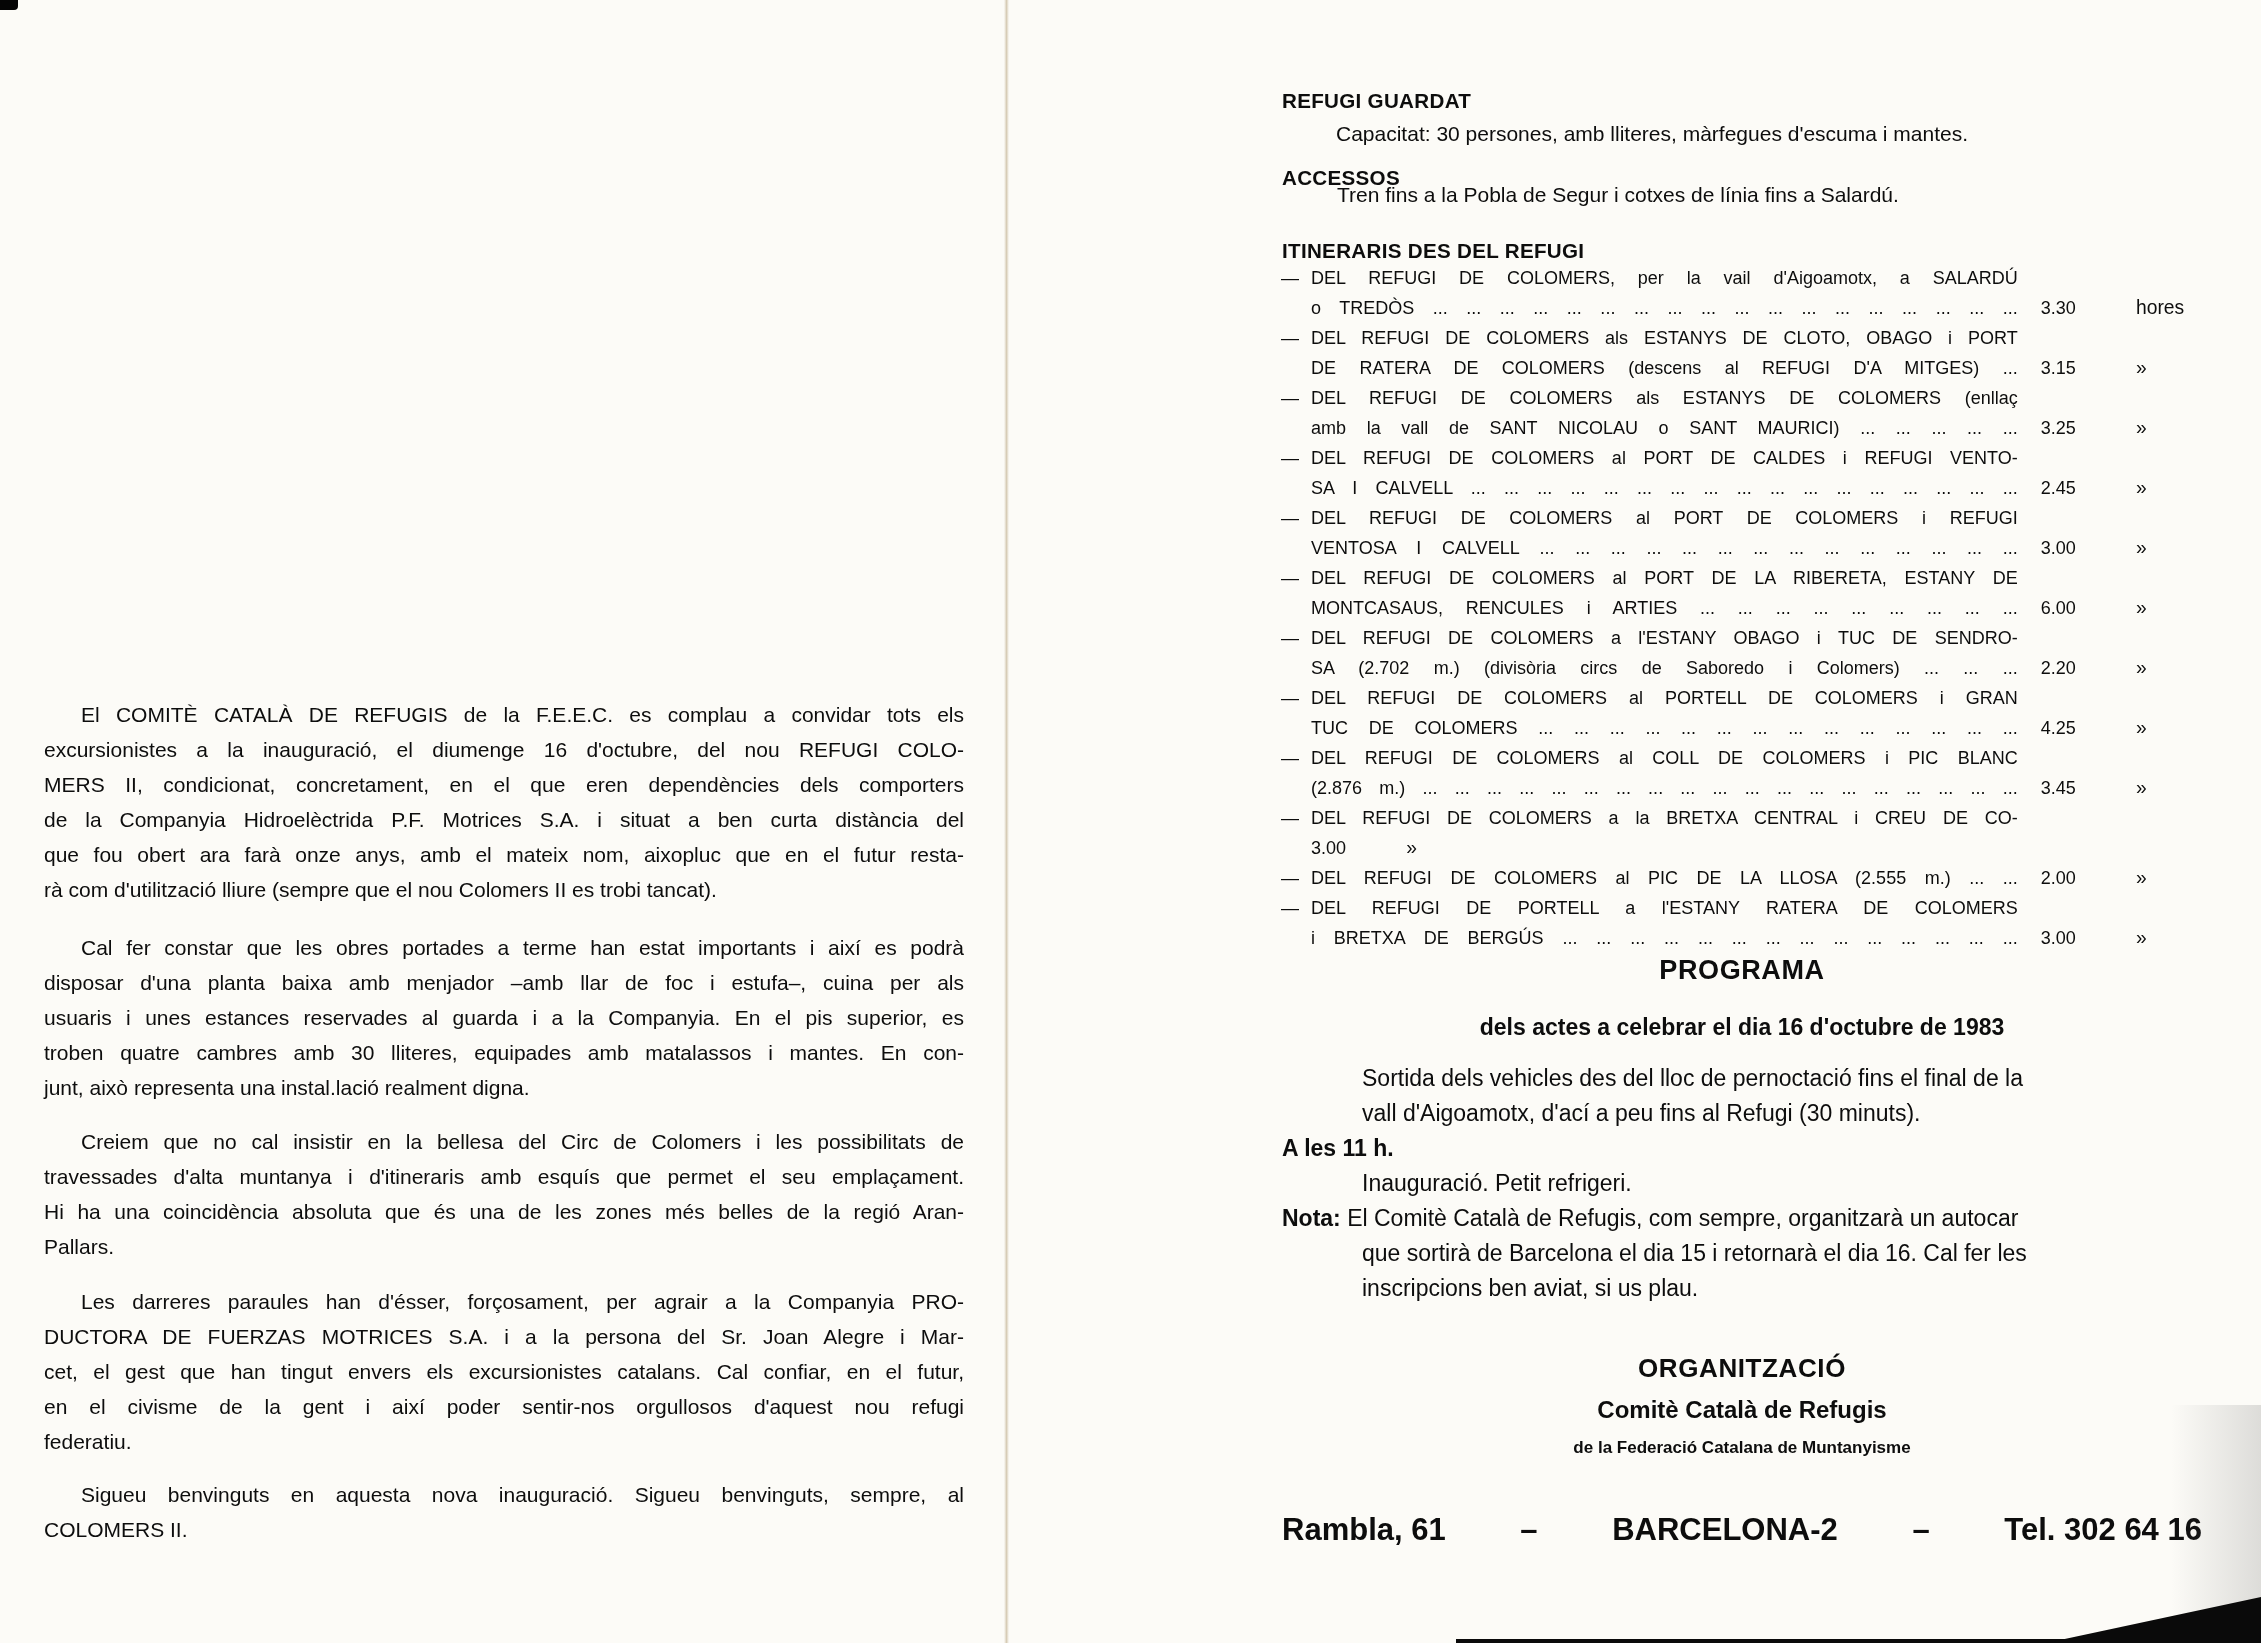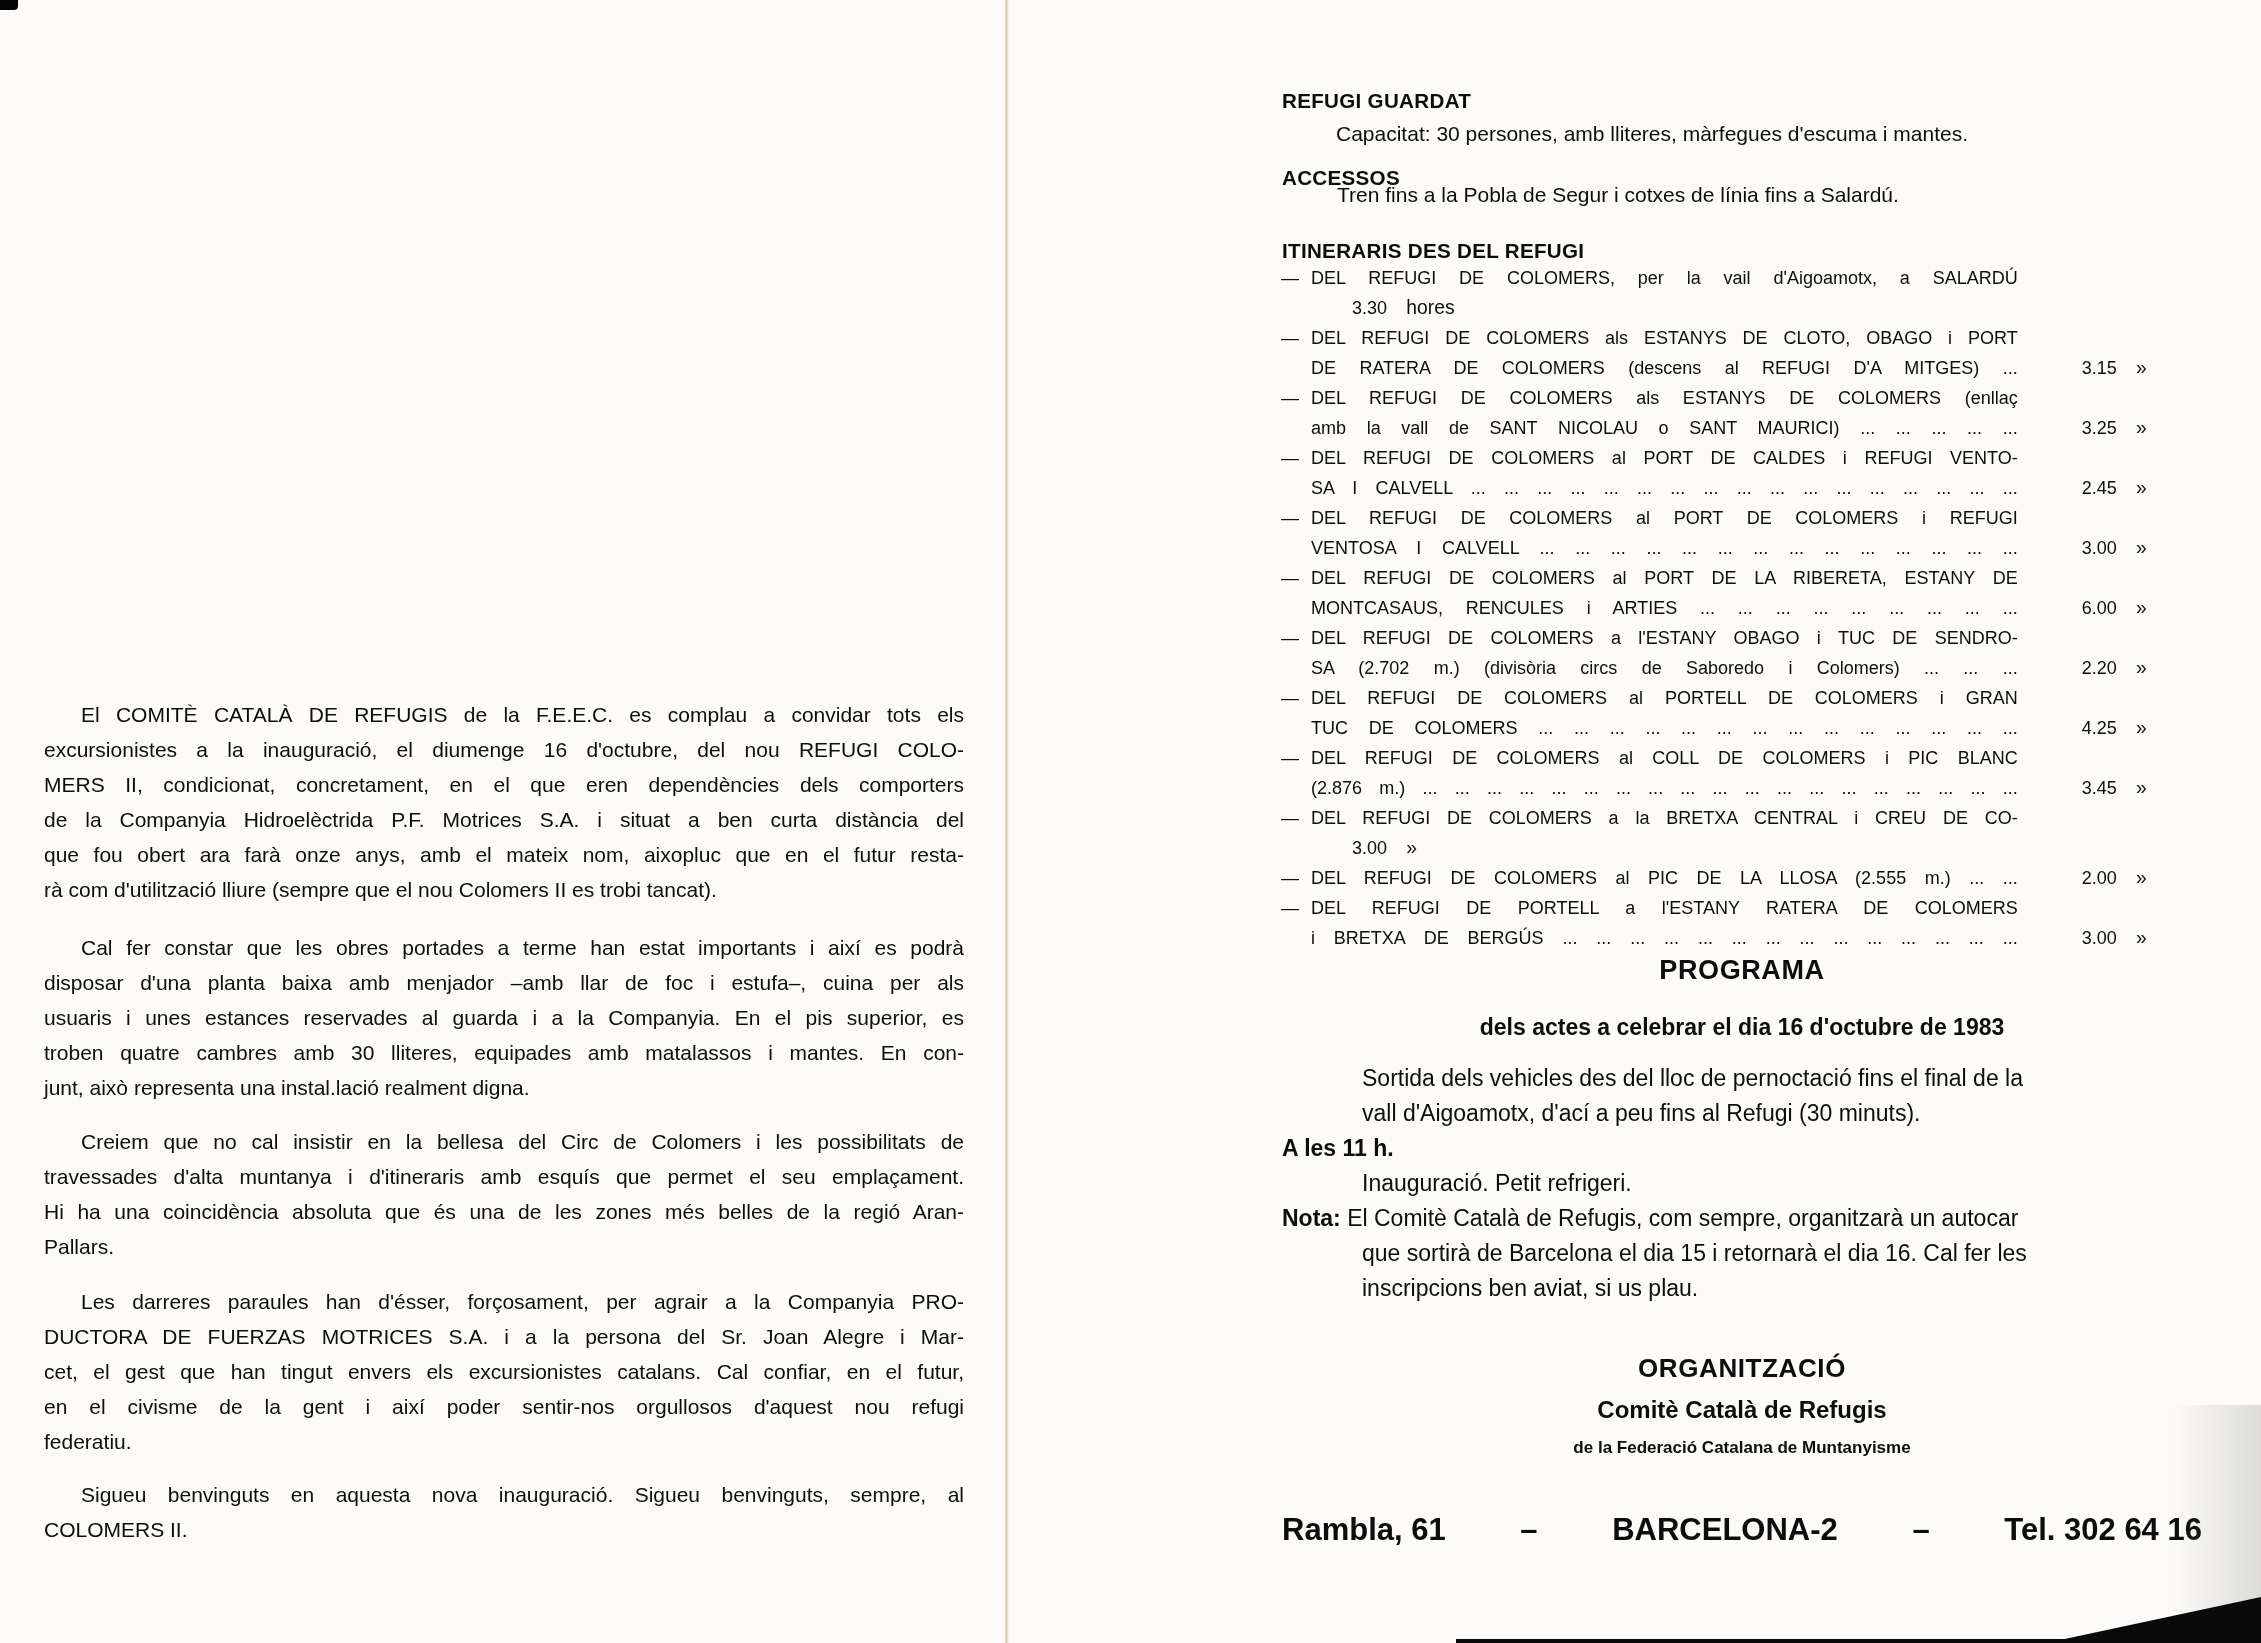--- a/index.html
+++ b/index.html
@@ -28,21 +28,21 @@
   .rp-info{position:absolute;font-size:21px;line-height:26px;}
   #h-guardat{top:88px;}
   #t-capacitat{left:1336px;top:121px;}
   #h-accessos{top:165px;}
   #t-tren{left:1337px;top:182px;}
   #h-itineraris{top:238px;}
   .itinerary-list{position:absolute;left:1281px;top:263px;width:922px;}
   .it-row{display:flex;height:30px;line-height:30px;font-size:18px;}
   .it-marker{width:30px;flex:none;}
   .it-text{flex:1;text-align:justify;text-align-last:justify;margin-right:23px;overflow:hidden;}
-  .it-time{width:76px;flex:none;text-align:right;}
+  .it-time{width:76px;flex:none;}
   .it-unit{width:67px;flex:none;padding-left:19.3px;font-size:19.3px;}
   .rp-center{position:absolute;left:1282px;width:920px;text-align:center;font-weight:bold;}
   #programa-title{top:955px;font-size:27px;letter-spacing:0.6px;}
   #programa-subtitle{top:1014px;font-size:23px;}
   .programa-schedule{position:absolute;left:1282px;top:1061px;width:920px;font-size:23px;line-height:35px;}
   .plabel{font-weight:bold;}
   .pline{padding-left:80px;}
   .plabel-inline{font-weight:bold;}
   #organitzacio-title{top:1353px;font-size:26px;letter-spacing:0.6px;}
   #org-line1{top:1396px;font-size:24px;}
@@ -109,20 +109,21 @@
 
   <div class="itinerary-list">
       <div class="it-row">
         <span class="it-marker">—</span>
         <span class="it-text">DEL REFUGI DE COLOMERS, per la vail d'Aigoamotx, a SALARDÚ</span>
         <span class="it-time"></span>
         <span class="it-unit"></span>
       </div>
       <div class="it-row">
         <span class="it-marker"></span>
+        <span class="it-text">o TREDÒS ... ... ... ... ... ... ... ... ... ... ... ... ... ... ... ... ... ...</span>
         <span class="it-time">3.30</span>
         <span class="it-unit">hores</span>
       </div>
       <div class="it-row">
         <span class="it-marker">—</span>
         <span class="it-text">DEL REFUGI DE COLOMERS als ESTANYS DE CLOTO, OBAGO i PORT</span>
         <span class="it-time"></span>
         <span class="it-unit"></span>
       </div>
       <div class="it-row">

